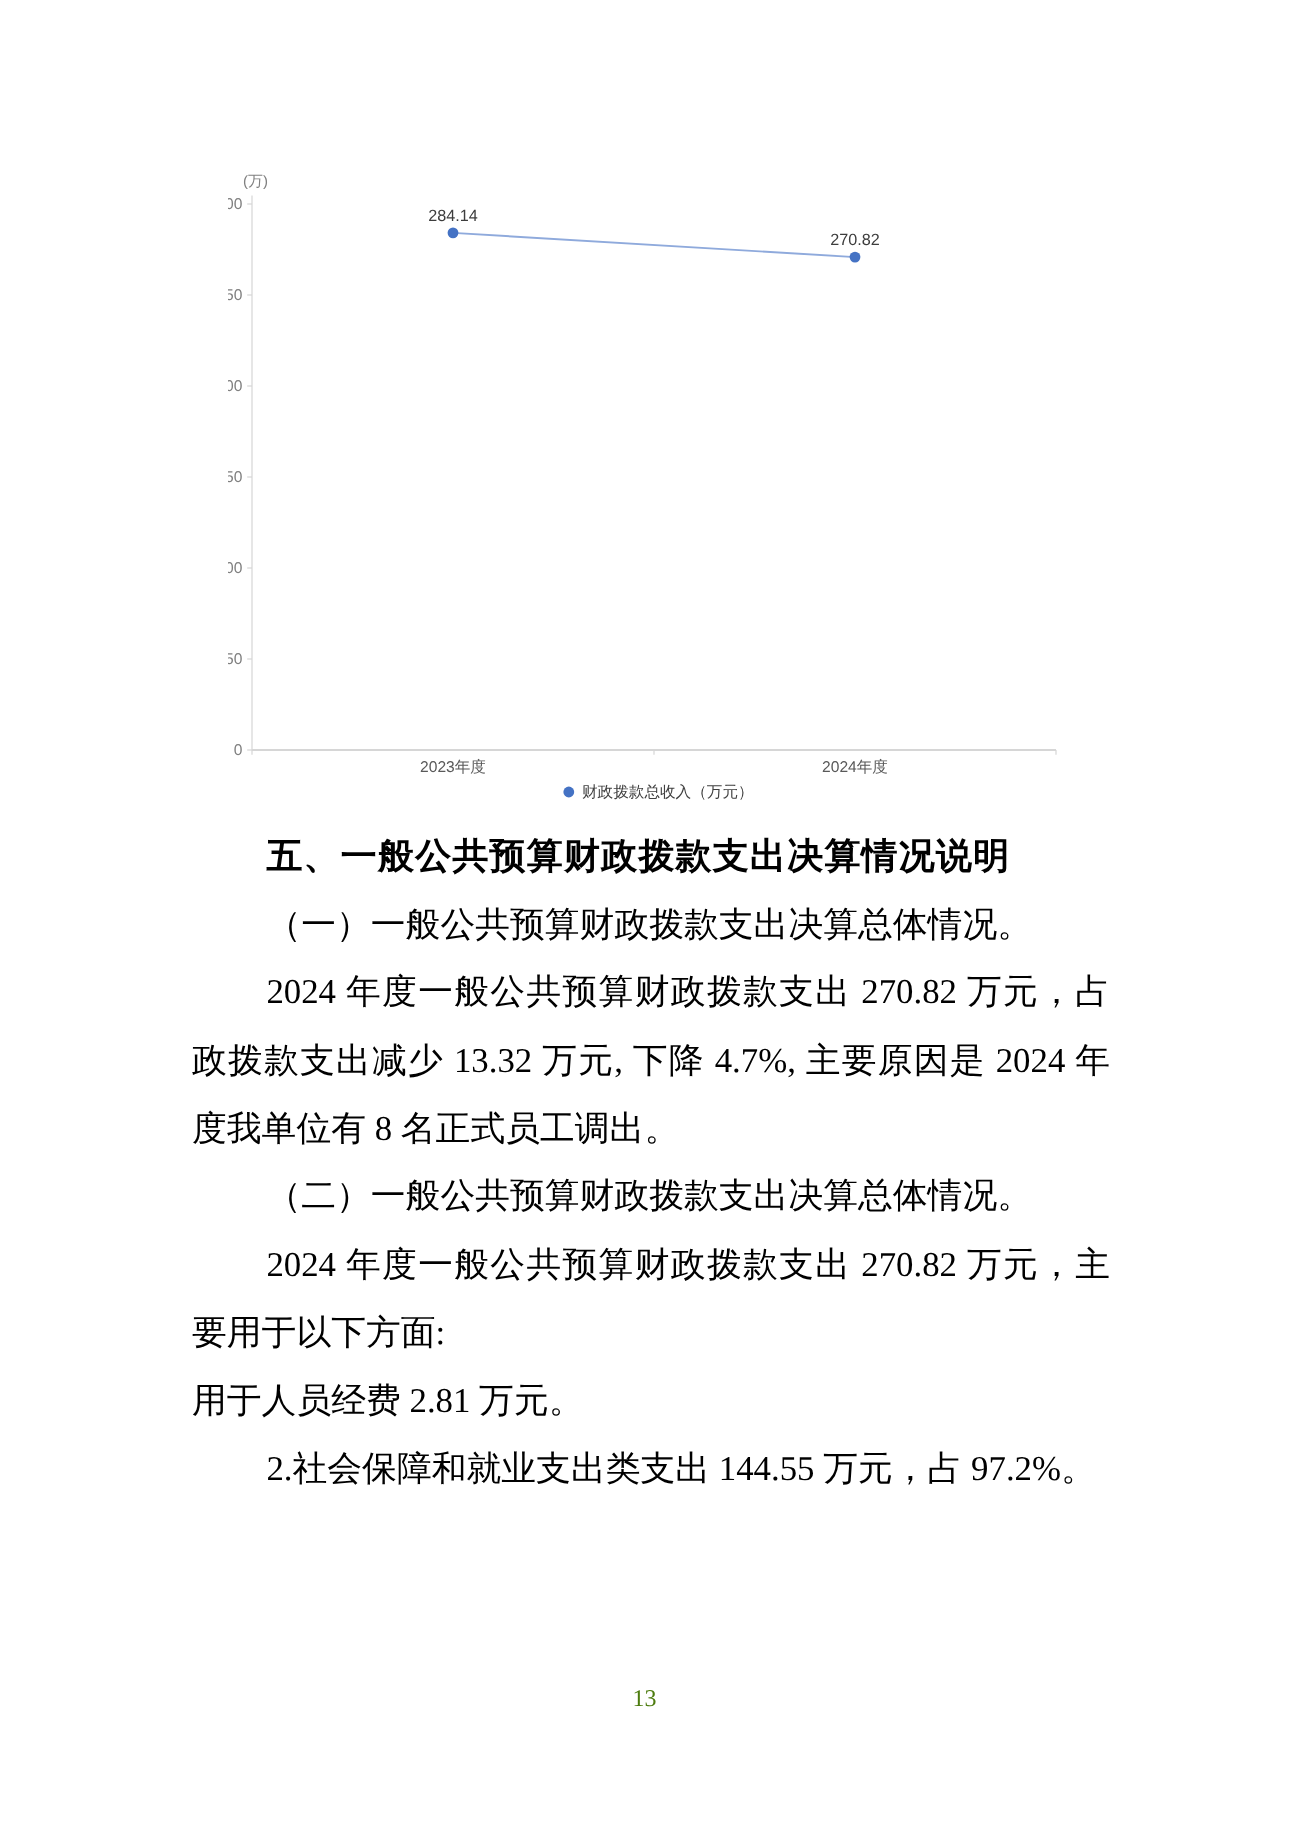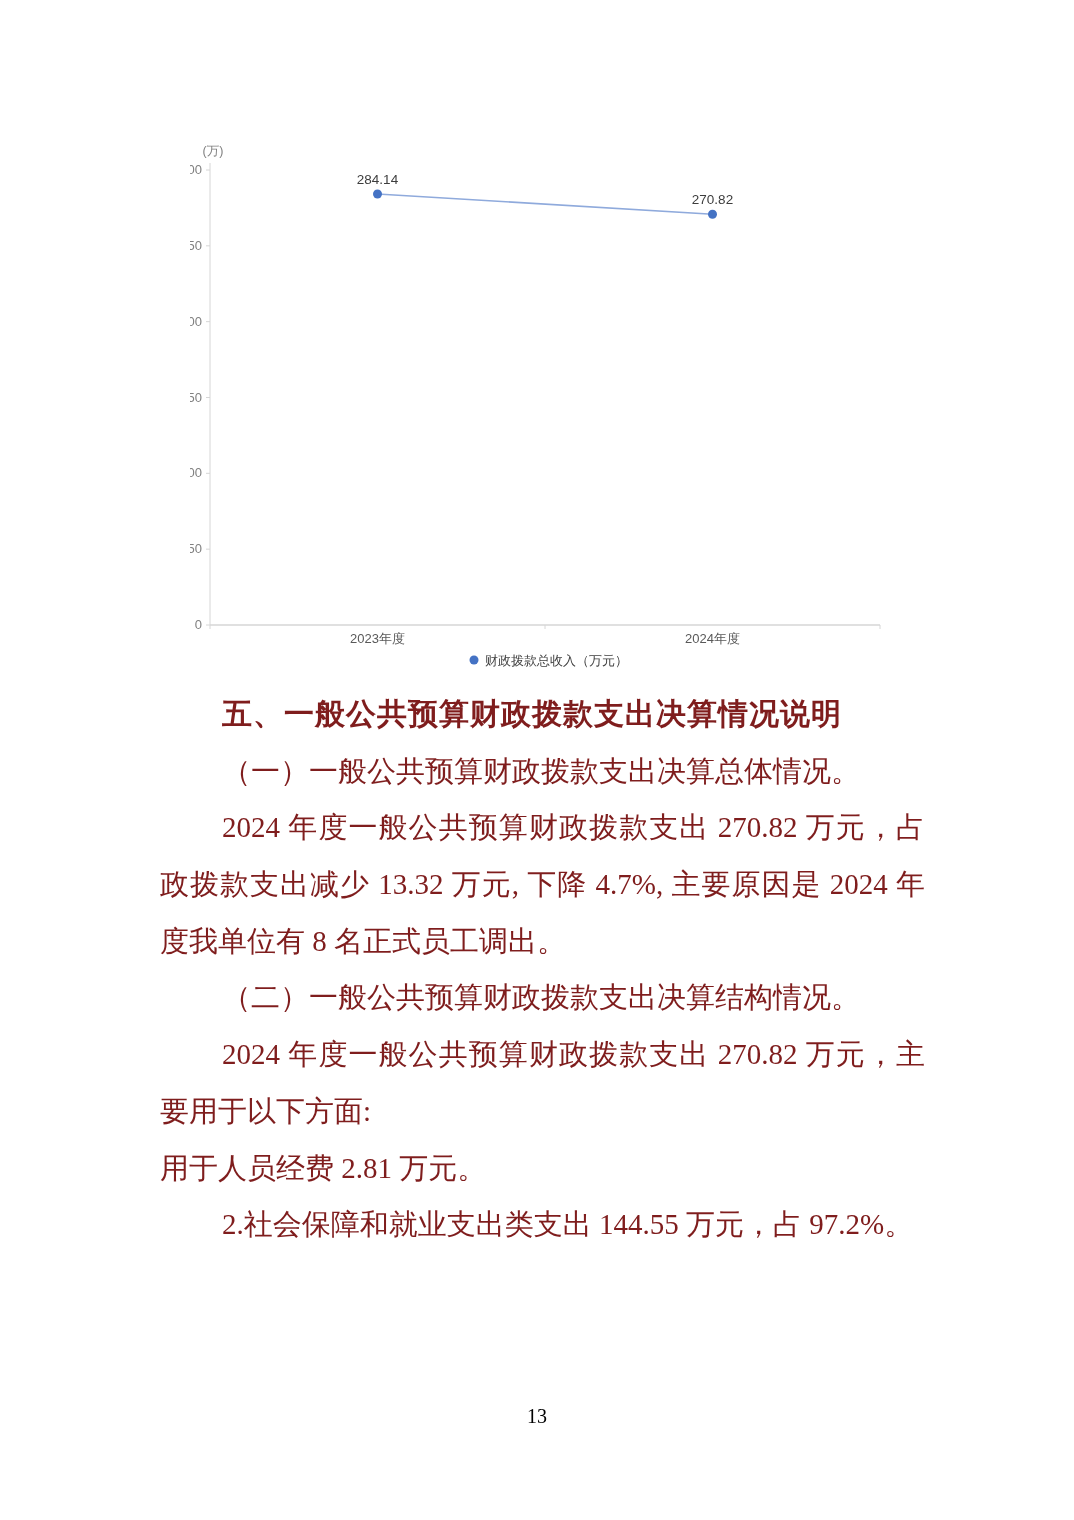--- a/index.html
+++ b/index.html
@@ -28,21 +28,21 @@
   .doc {
     position: absolute;
     left: 160px;
     top: 686px;
     width: 765px;
   }
   .tline {
     height: 56.7px;
     line-height: 56.7px;
     font-size: 29px;
-    color: #7f1d1d;
+    color: #000000;
     white-space: nowrap;
   }
   .tline.fill {
     white-space: normal;
     text-align: justify;
     text-align-last: justify;
     overflow: hidden;
   }
   .tline.ind {
     padding-left: 62px;
@@ -57,21 +57,21 @@
     font-size: 30px;
     letter-spacing: 1px;
   }
   .pageno {
     position: absolute;
     left: 0;
     top: 1405px;
     width: 100%;
     text-align: center;
     font-size: 20px;
-    color: #000000;
+    color: #4d7c0f;
   }
 </style>
 </head>
 <body>
 
 <div class="page">
 
   <div class="chart-region">
     <svg id="chart-svg" width="700" height="540" viewBox="0 0 700 540">
         <line x1="20" y1="28" x2="20" y2="490" stroke="#d6d6d6" stroke-width="1"></line>
@@ -105,21 +105,21 @@
         <text x="295" y="529.5" text-anchor="start" font-size="13" fill="#404040">财政拨款总收入（万元）</text>
       </svg>
   </div>
 
   <div class="doc">
       <div class="tline h2 ind">五、一般公共预算财政拨款支出决算情况说明</div>
       <div class="tline sub ind">（一）一般公共预算财政拨款支出决算总体情况。</div>
       <div class="tline body fill ind">2024 年度一般公共预算财政拨款支出 270.82 万元，占</div>
       <div class="tline body fill">政拨款支出减少 13.32 万元, 下降 4.7%, 主要原因是 2024 年</div>
       <div class="tline body">度我单位有 8 名正式员工调出。</div>
-      <div class="tline sub ind">（二）一般公共预算财政拨款支出决算结构情况。</div>
+      <div class="tline sub ind">（二）一般公共预算财政拨款支出决算总体情况。</div>
       <div class="tline body fill ind">2024 年度一般公共预算财政拨款支出 270.82 万元，主</div>
       <div class="tline body">要用于以下方面:</div>
       <div class="tline body">用于人员经费 2.81 万元。</div>
       <div class="tline body ind">2.社会保障和就业支出类支出 144.55 万元，占 97.2%。</div>
     </div>
 
   <div class="pageno">13</div>
 
 </div>
 

